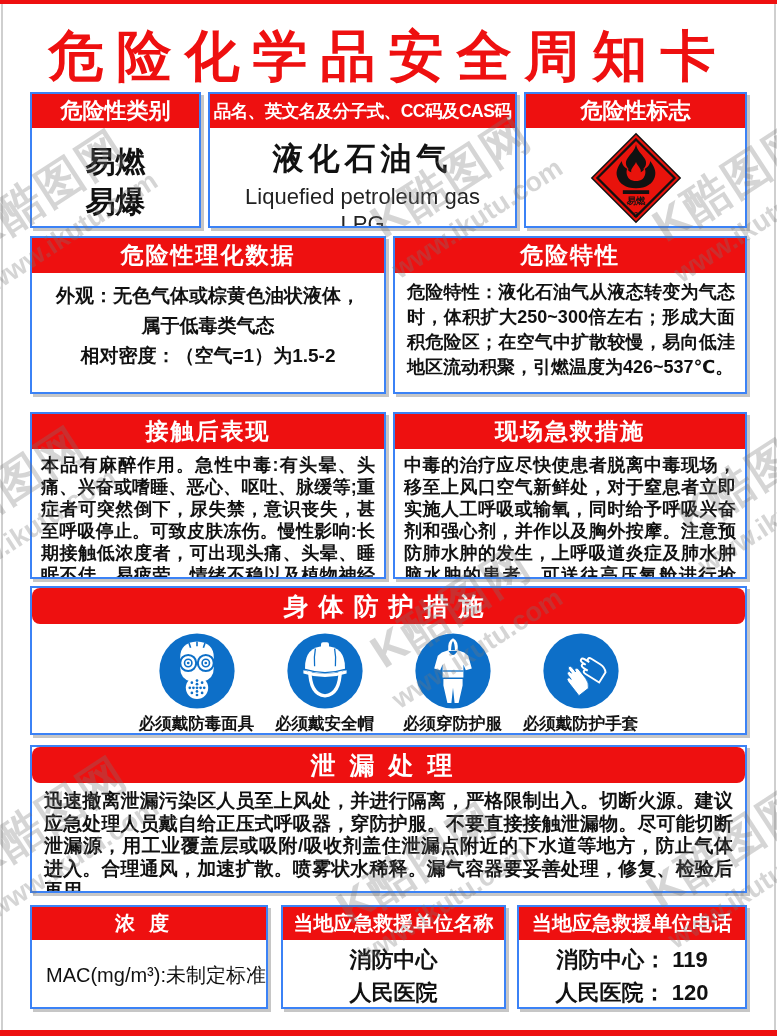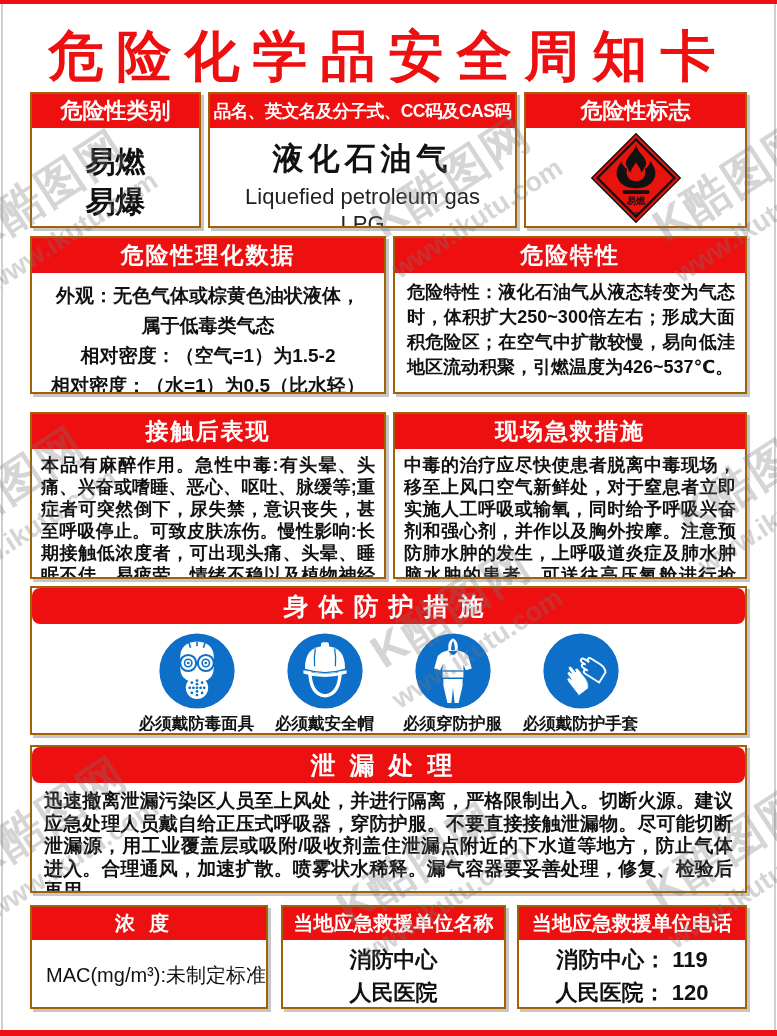--- a/index.html
+++ b/index.html
@@ -12,21 +12,21 @@
   .stripe.bottom{bottom:0;height:6px;}
   .edge{position:absolute;top:4px;bottom:6px;width:2px;background:#cfcfcf;}
   .edge.left{left:1px;}
   .edge.right{right:1px;}
   .title{
     position:absolute;top:20px;left:30px;width:717px;height:72px;
     color:#ee1010;font-size:55px;font-weight:bold;letter-spacing:13px;
     text-align:center;line-height:72px;white-space:nowrap;
   }
   .box{
-    position:absolute;background:#fff;border:2px solid #a16207;
+    position:absolute;background:#fff;border:2px solid #3b82f6;
     box-shadow:3px 3px 0 #c6c6c6;overflow:hidden;box-sizing:border-box;
   }
   .hdr{
     background:#ee1010;color:#fff;font-weight:bold;text-align:center;
     display:flex;align-items:center;justify-content:center;white-space:nowrap;
   }
   .hdr.h34{height:34px;font-size:22px;}
   .hdr.h34.small{font-size:17.5px;letter-spacing:-0.5px;}
   .hdr.h35{height:35px;font-size:23px;letter-spacing:2px;}
   .hdr.h36{height:36px;font-size:25px;border-radius:8px;}
@@ -104,21 +104,20 @@
     </svg>
   </div>
 </div>
 
 <div class="box" style="left:30px;top:236px;width:356px;height:158px;">
   <div class="hdr h35">危险性理化数据</div>
   <div class="para phys">
     <div>外观：无色气体或棕黄色油状液体，</div>
     <div>属于低毒类气态</div>
     <div>相对密度：（空气=1）为1.5-2</div>
-    <div>相对密度：（水=1）为0.5（比水轻）</div>
   </div>
 </div>
 
 <div class="box" style="left:393px;top:236px;width:354px;height:158px;">
   <div class="hdr h35">危险特性</div>
   <div class="para hazc">危险特性：液化石油气从液态转变为气态时，体积扩大250~300倍左右；形成大面积危险区；在空气中扩散较慢，易向低洼地区流动积聚，引燃温度为426~537℃。</div>
 </div>
 
 <div class="box" style="left:30px;top:412px;width:356px;height:167px;">
   <div class="hdr h35">接触后表现</div>

